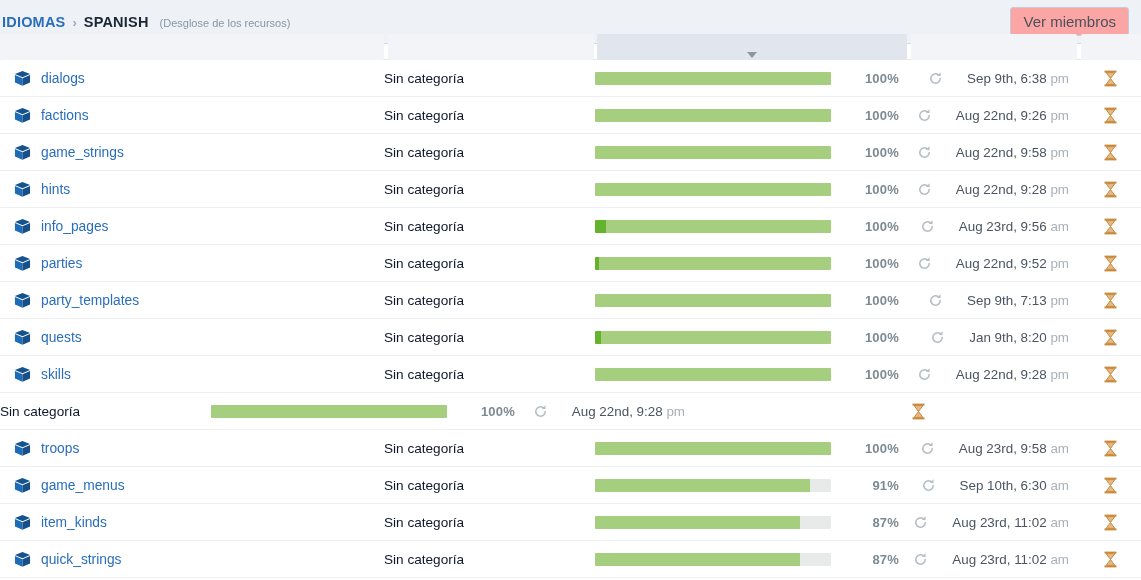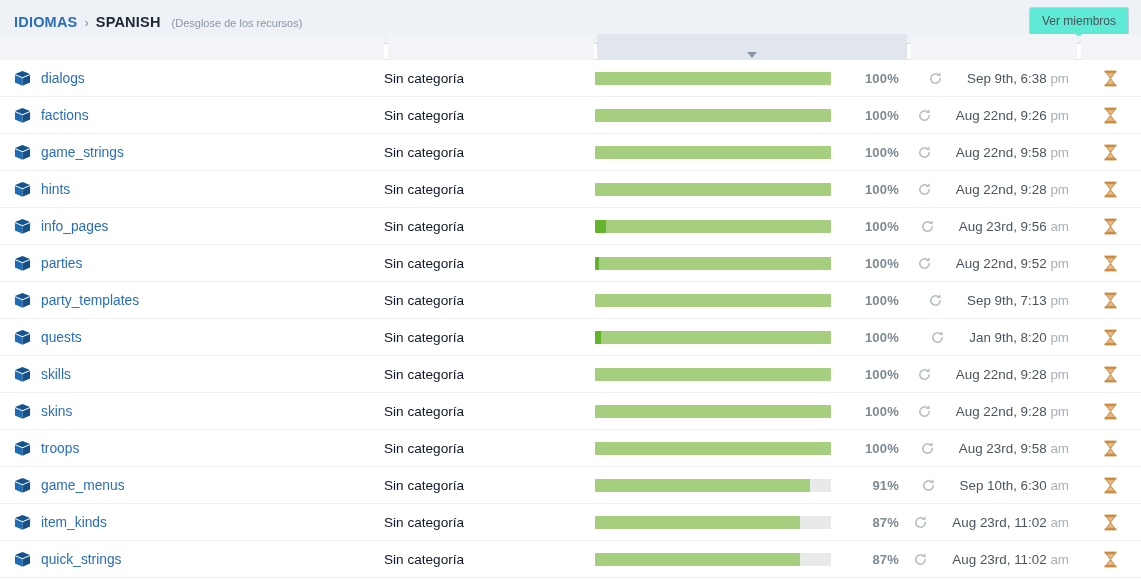--- a/index.html
+++ b/index.html
@@ -13,21 +13,21 @@
   }
 
   
   .topbar {
     position: relative;
     height: 44px;
     background: #eef1f6;
     border-bottom: 1px solid #d6dce6;
     display: flex;
     align-items: center;
-    padding: 0 12px 0 14px;
+    padding: 0 12px 0 2px;
   }
   .crumbs { display: flex; align-items: baseline; gap: 7px; }
   .crumb-link {
     color: #2a6ebb;
     font-size: 14.5px;
     font-weight: bold;
     letter-spacing: .2px;
     cursor: pointer;
   }
   .crumb-sep { color: #9aa7b8; font-size: 13px; font-weight: bold; }
@@ -40,25 +40,25 @@
   .crumb-note {
     color: #8a96a5;
     font-size: 11px;
     margin-left: 4px;
   }
   .btn-members {
     position: absolute;
     right: 12px; top: 7px;
     height: 29px;
     padding: 0 12px;
-    background: #5eead4;
+    background: #fca5a5;
     border: 1px solid #c3ccd8;
     border-radius: 3px;
     color: #49525c;
-    font-size: 12px;
+    font-size: 15px;
     font-family: "Liberation Sans", sans-serif;
     cursor: pointer;
     line-height: 27px;
     margin-left: 28px;
   }
 
   
   .thead {
     position: relative;
     height: 16px;
@@ -486,28 +486,20 @@
       </div>
       <div class="c-status">
         <svg class="hourglass-icon" viewBox="0 0 14 17">
           <rect x="1" y="0.6" width="12" height="2" fill="#c98a3e"></rect>
           <rect x="1" y="14.4" width="12" height="2" fill="#c98a3e"></rect>
           <path d="M2.6 2.6h8.8L7 8.5 11.4 14.4H2.6L7 8.5z" fill="#e6b883" stroke="#c98a3e" stroke-width="1"></path>
         </svg>
       </div>
     </div>
     <div class="row">
-      <div class="c-name">
-        <svg class="pkg-icon" viewBox="0 0 18 18">
-          <polygon points="9,1 17,4.3 9,7.6 1,4.3" fill="#15538f"></polygon>
-          <polygon points="1,5.4 9,8.7 9,16.8 1,13.3" fill="#1d6cb5"></polygon>
-          <polygon points="17,5.4 9,8.7 9,16.8 17,13.3" fill="#174f88"></polygon>
-        </svg>
-        <span class="name-link">skins</span>
-      </div>
       <div class="c-cat">Sin categoría</div>
       <div class="c-prog">
         <div class="bar">
           <div class="bar-translated" style="left:0px;width:236px"></div>
           <div class="bar-approved" style="width:0px"></div>
         </div>
         <span class="pct">100%</span>
       </div>
       <div class="c-date">
         <svg class="refresh-icon" viewBox="0 0 16 16">

